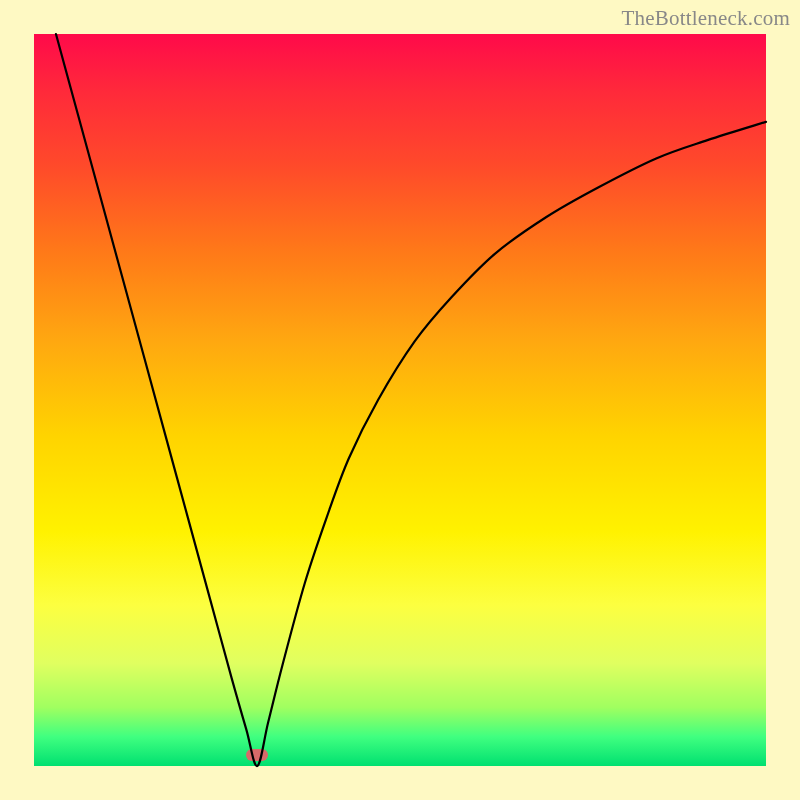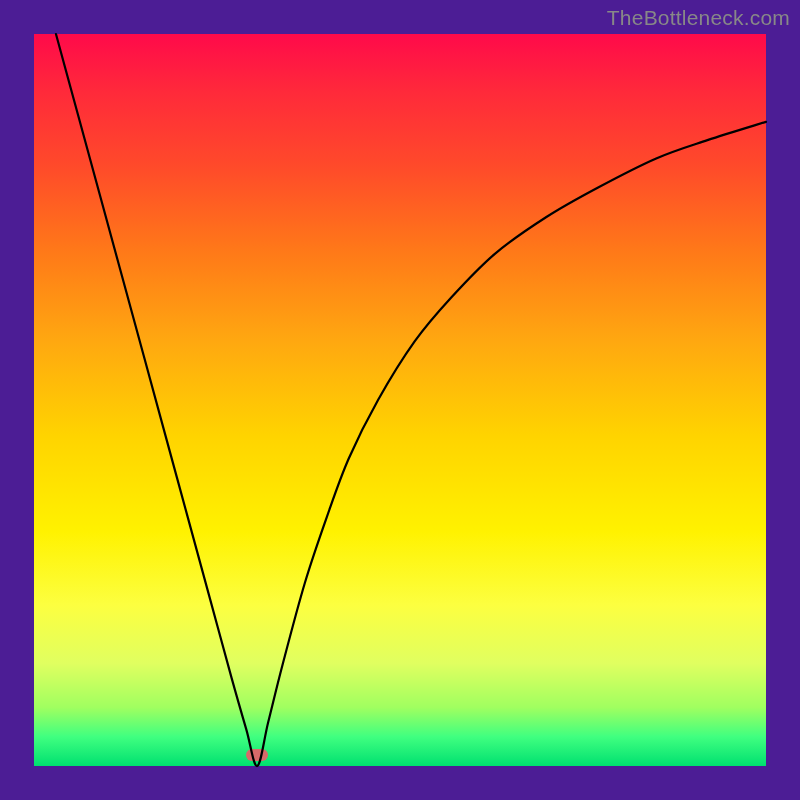--- a/index.html
+++ b/index.html
@@ -8,21 +8,22 @@
     width: 800px;
     height: 800px;
     overflow: hidden;
     background: #000;
     font-family: Arial, Helvetica, sans-serif;
   }
   .frame {
     position: relative;
     width: 800px;
     height: 800px;
-    background: #4c1d95;
+    background: #fef9c3;
+    font-family: Liberation Serif, serif;
   }
   .plot-area {
     position: absolute;
     left: 34px;
     top: 34px;
     width: 732px;
     height: 732px;
     background: linear-gradient(to bottom,
       #ff0a4a 0%,
       #ff2a3a 8%,

